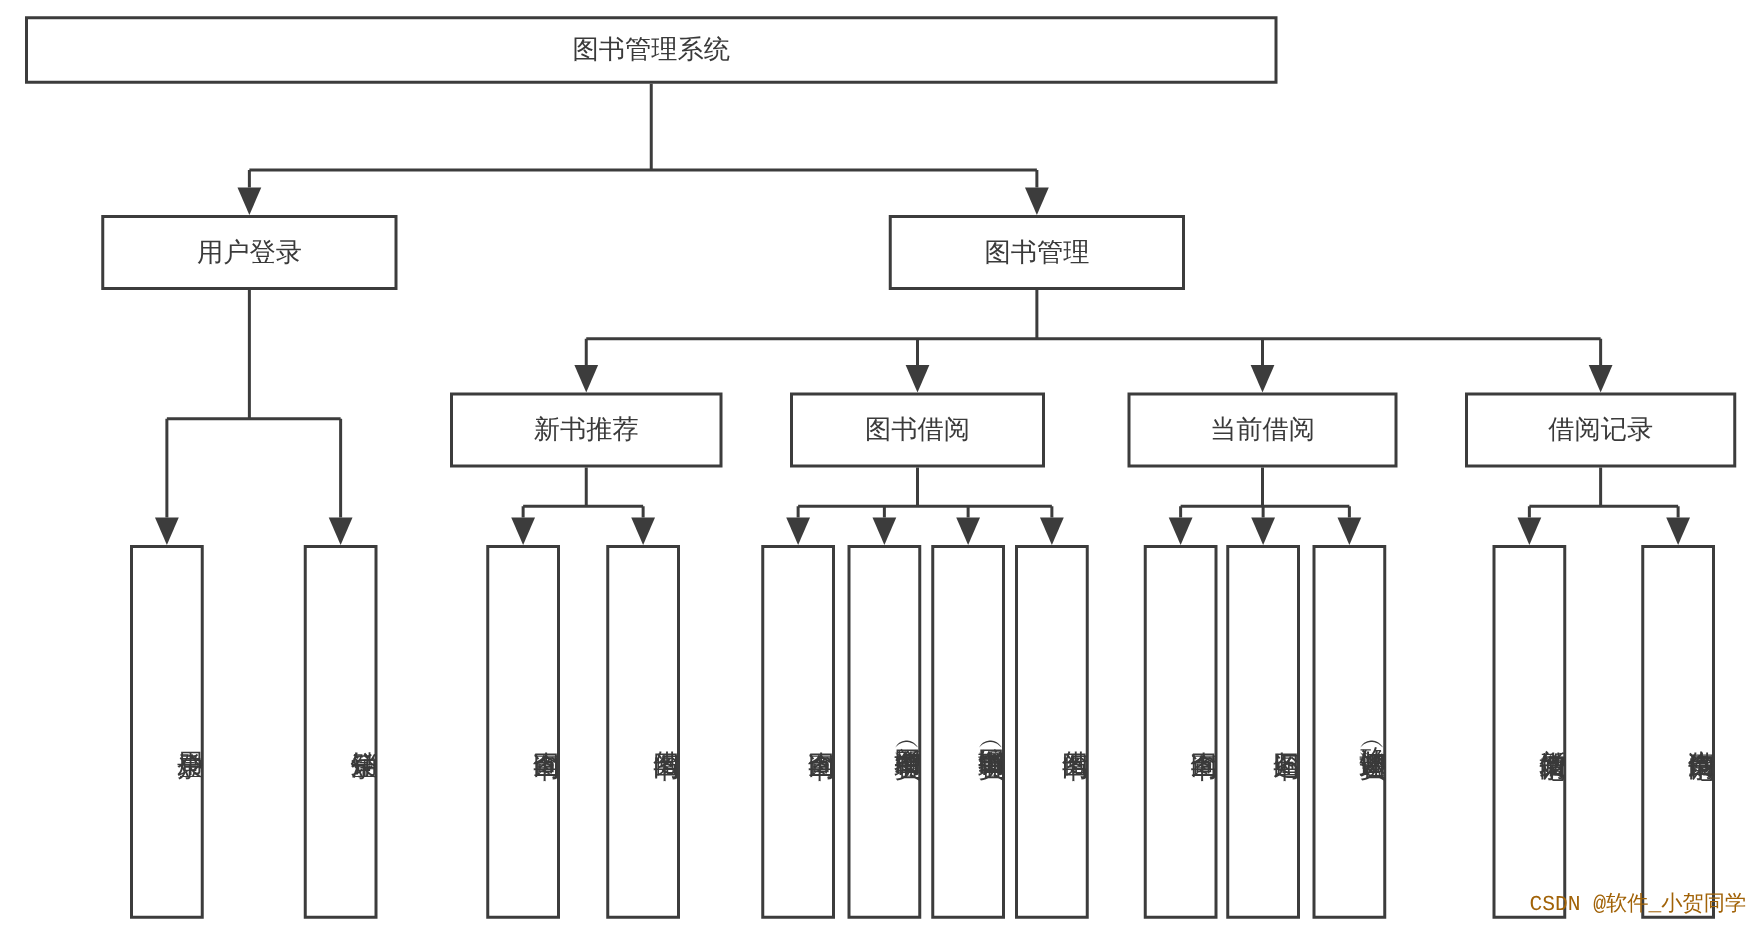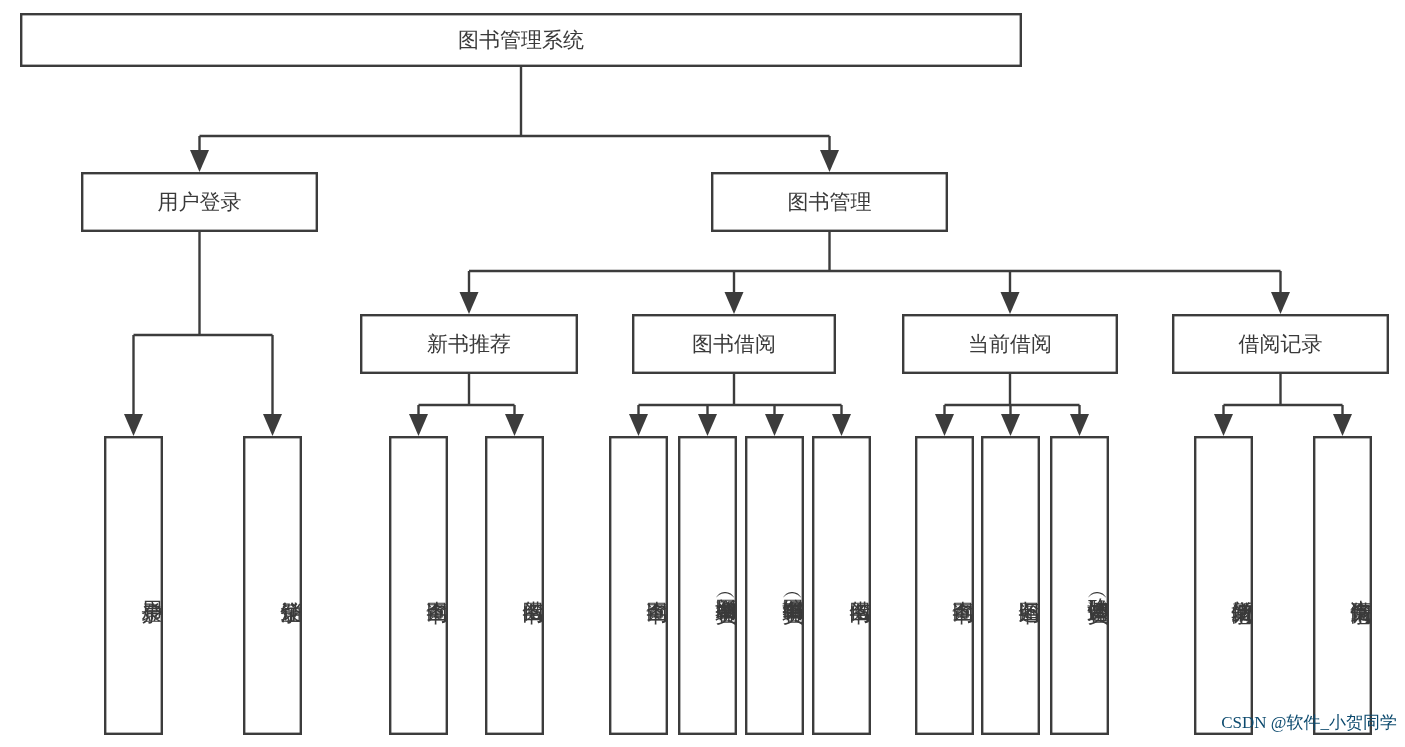--- a/index.html
+++ b/index.html
@@ -62,23 +62,23 @@
     display: flex;
     align-items: flex-start;
     justify-content: center;
     pointer-events: none;
     user-select: none;
   }
   #watermark {
     position: absolute;
     right: 8px;
     bottom: 4px;
-    font-family: Liberation Serif, serif;
+    font-family: Liberation Mono, monospace;
     font-size: 17px;
-    color: #0c4a6e;
+    color: #a16207;
     white-space: nowrap;
     user-select: none;
   }
 </style>
 </head>
 <body>
 
 <div id="diagram-root">
 
   <svg id="tree-svg" viewBox="0 0 1405 747">

